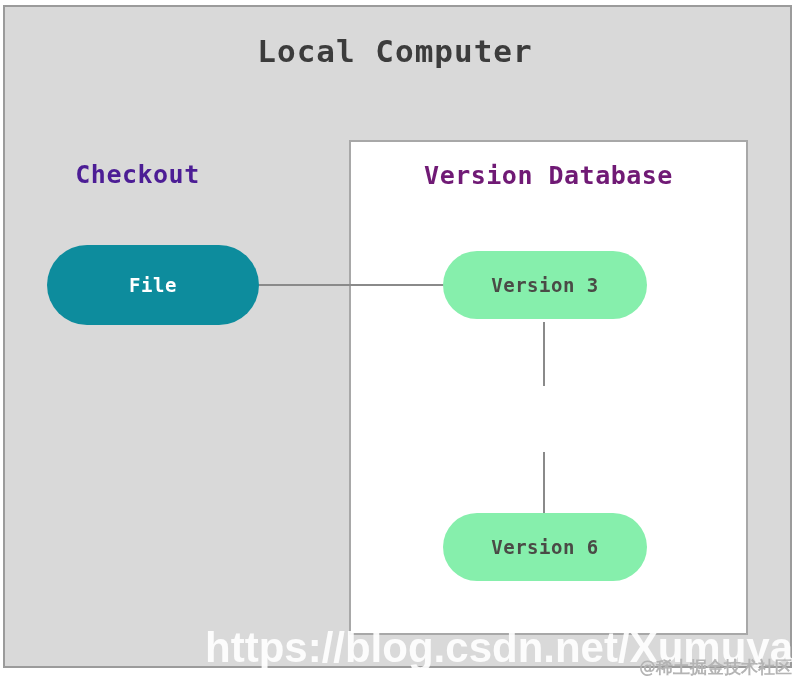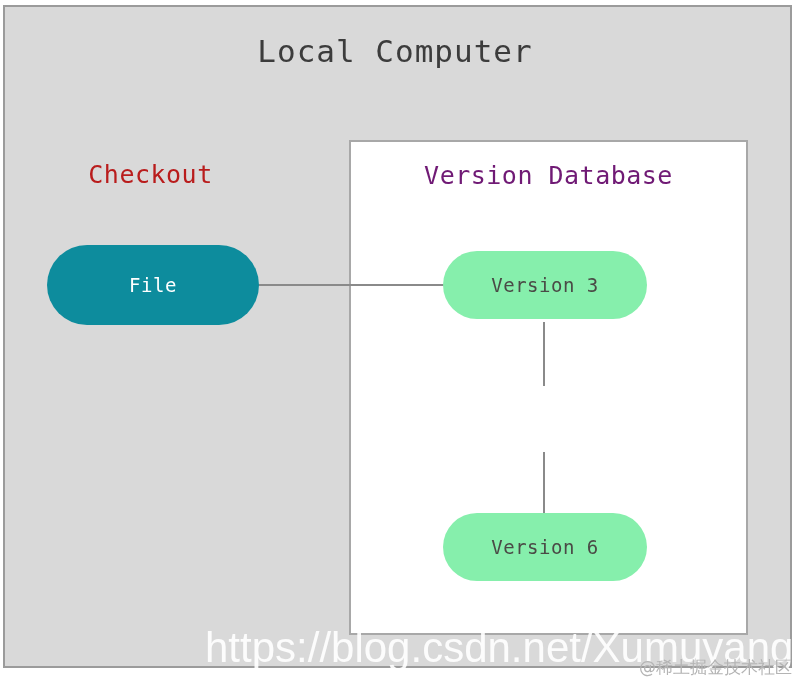--- a/index.html
+++ b/index.html
@@ -11,20 +11,21 @@
   body {
     font-family: "DejaVu Sans Mono", monospace;
   }
 
   .canvas {
     position: relative;
     width: 800px;
     height: 683px;
     overflow: hidden;
     background: #ffffff;
+    font-weight: bold;
   }
 
   
   .plate {
     position: absolute;
     left: 3px;
     top: 5px;
     width: 789px;
     height: 663px;
     background: #d9d9d9;
@@ -42,28 +43,28 @@
     font-family: "DejaVu Sans Mono", monospace;
     font-size: 31px;
     letter-spacing: 1px;
     color: #3c3c3c;
     white-space: nowrap;
   }
 
   
   .checkout-label {
     position: absolute;
-    left: 43px;
+    left: 30px;
     top: 160px;
     width: 215px;
     text-align: center;
     font-family: "DejaVu Sans Mono", monospace;
     font-size: 25px;
     letter-spacing: 0.5px;
-    color: #b91c1c;
+    color: #4c1d95;
     white-space: nowrap;
   }
 
   
   .db-panel {
     position: absolute;
     left: 349px;
     top: 140px;
     width: 399px;
     height: 495px;

